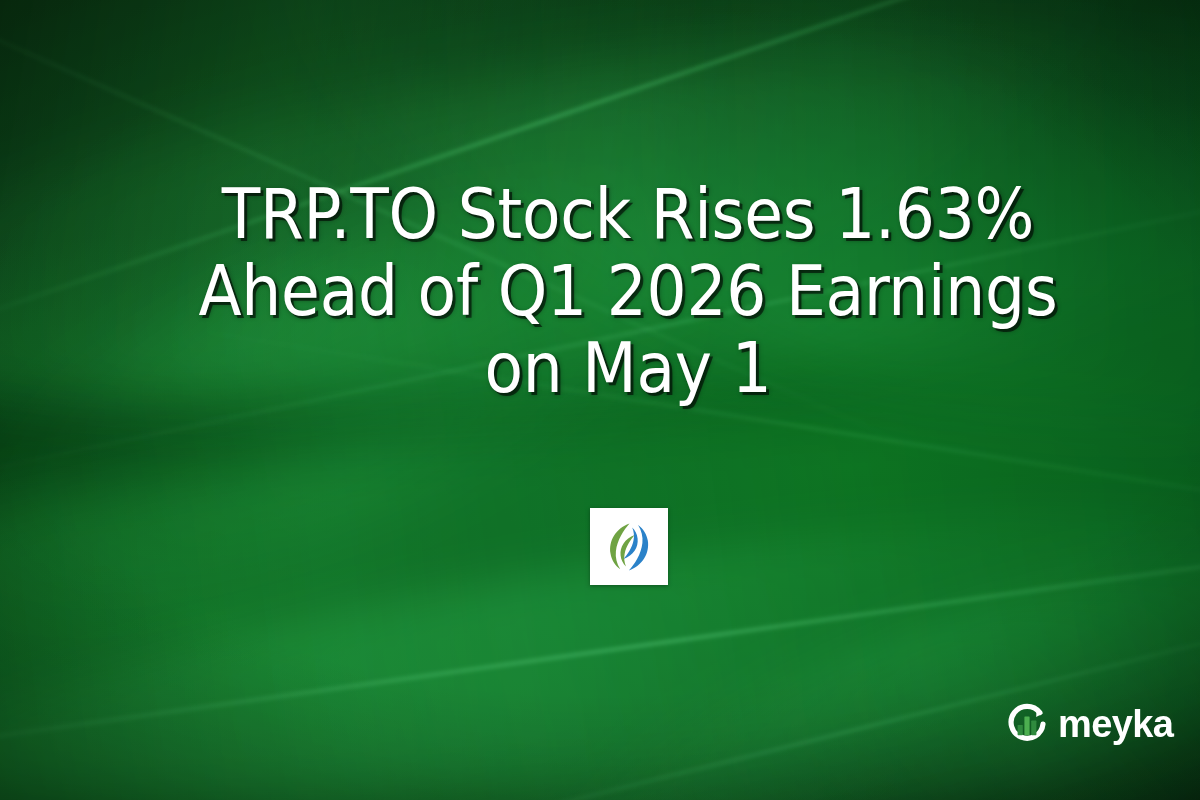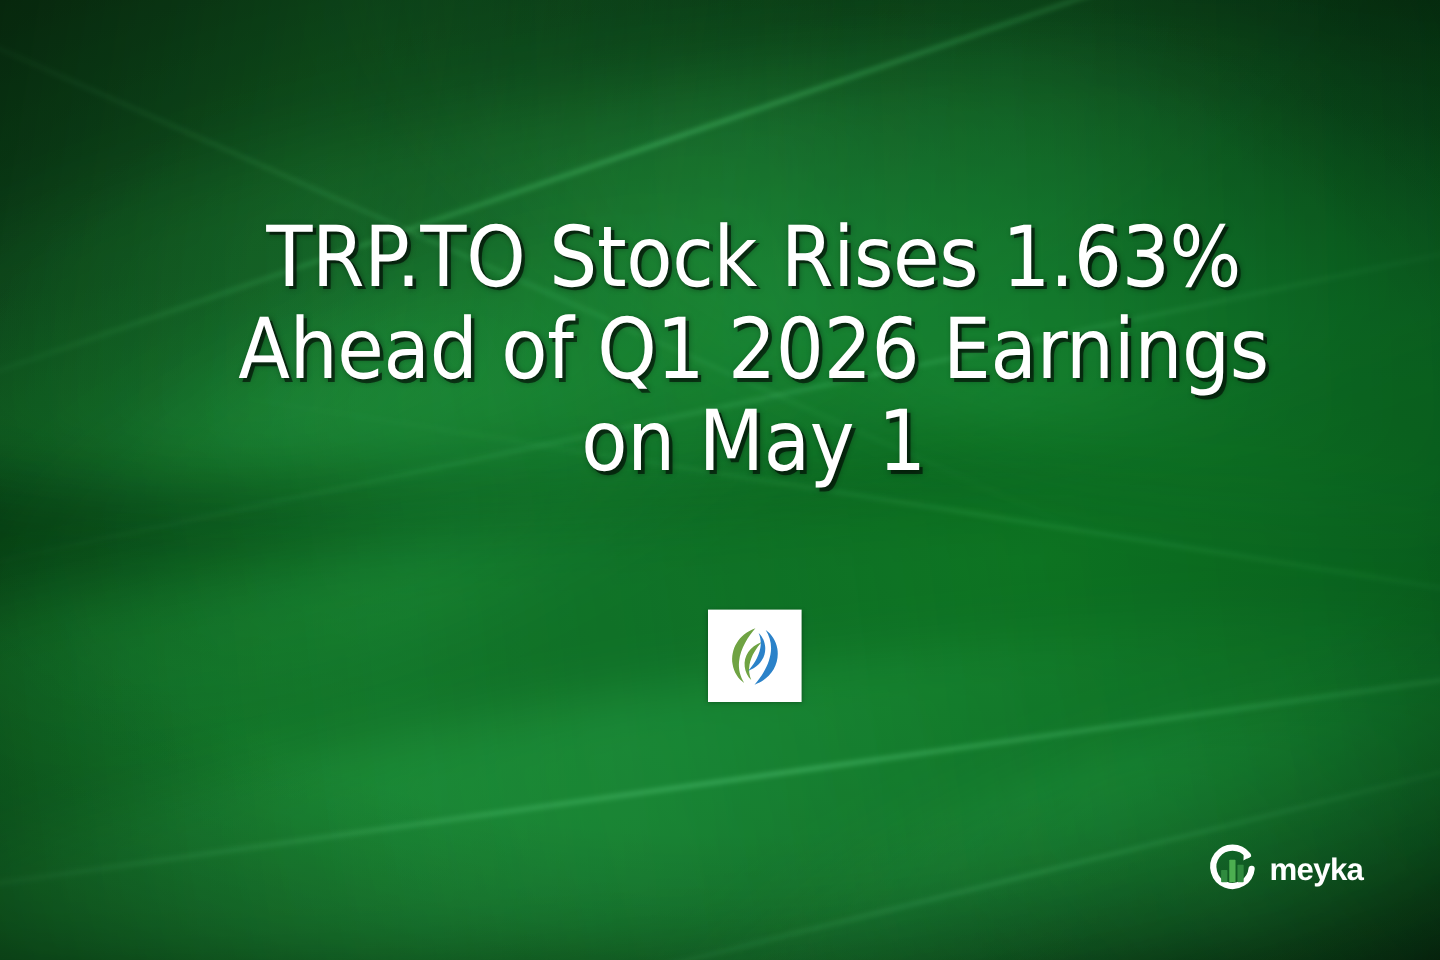--- a/index.html
+++ b/index.html
@@ -123,21 +123,21 @@
   .brand {
     position:absolute;
     left:975px; top:700px;
     display:flex;
     align-items:center;
     gap:7px;
   }
   .brand-mark { width:48px; height:48px; display:block; flex:0 0 auto; }
   .brand-name {
     color:#ffffff;
-    font-size:26px;
+    font-size:38px;
     font-weight:700;
     letter-spacing:-0.6px;
     line-height:1;
     font-family:"Liberation Sans","DejaVu Sans", sans-serif;
   }
 </style>
 </head>
 <body>
 
 <div class="canvas">

